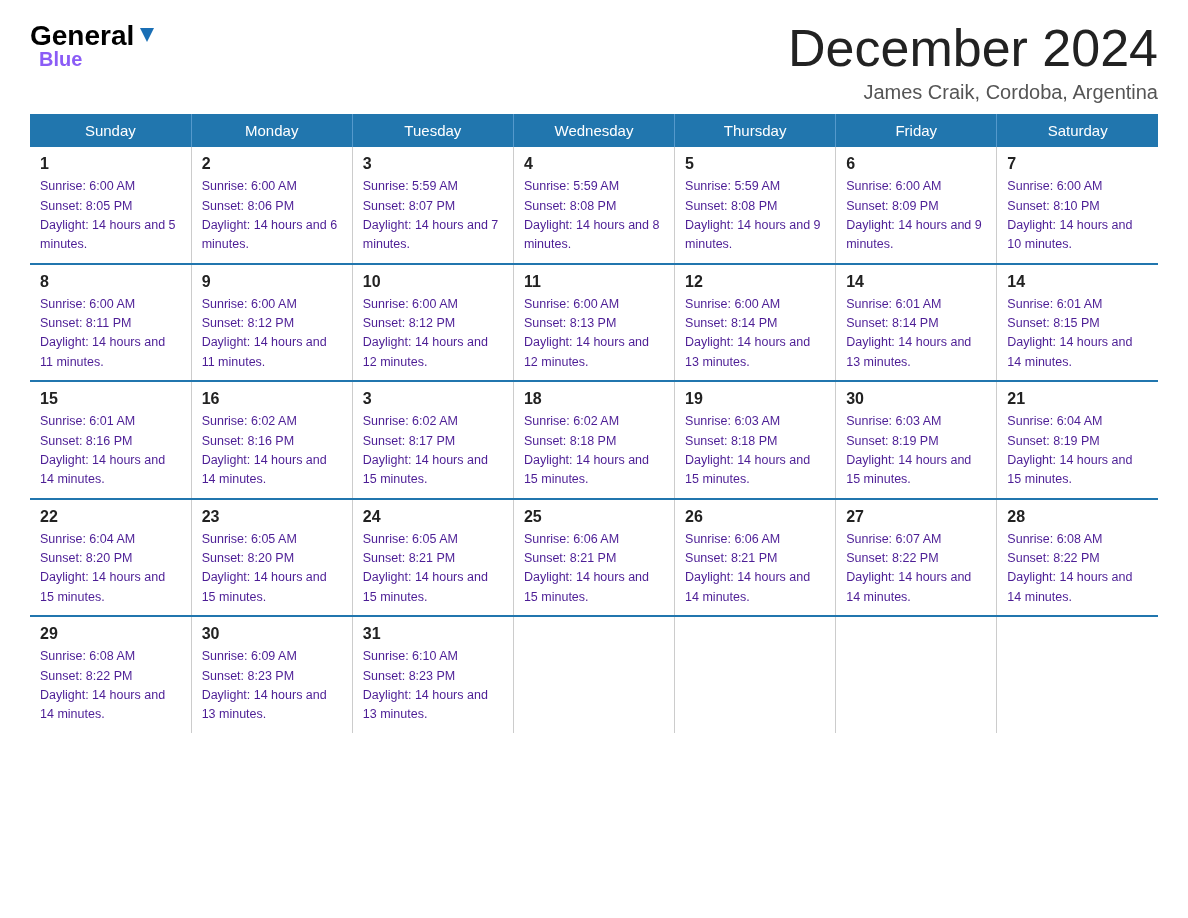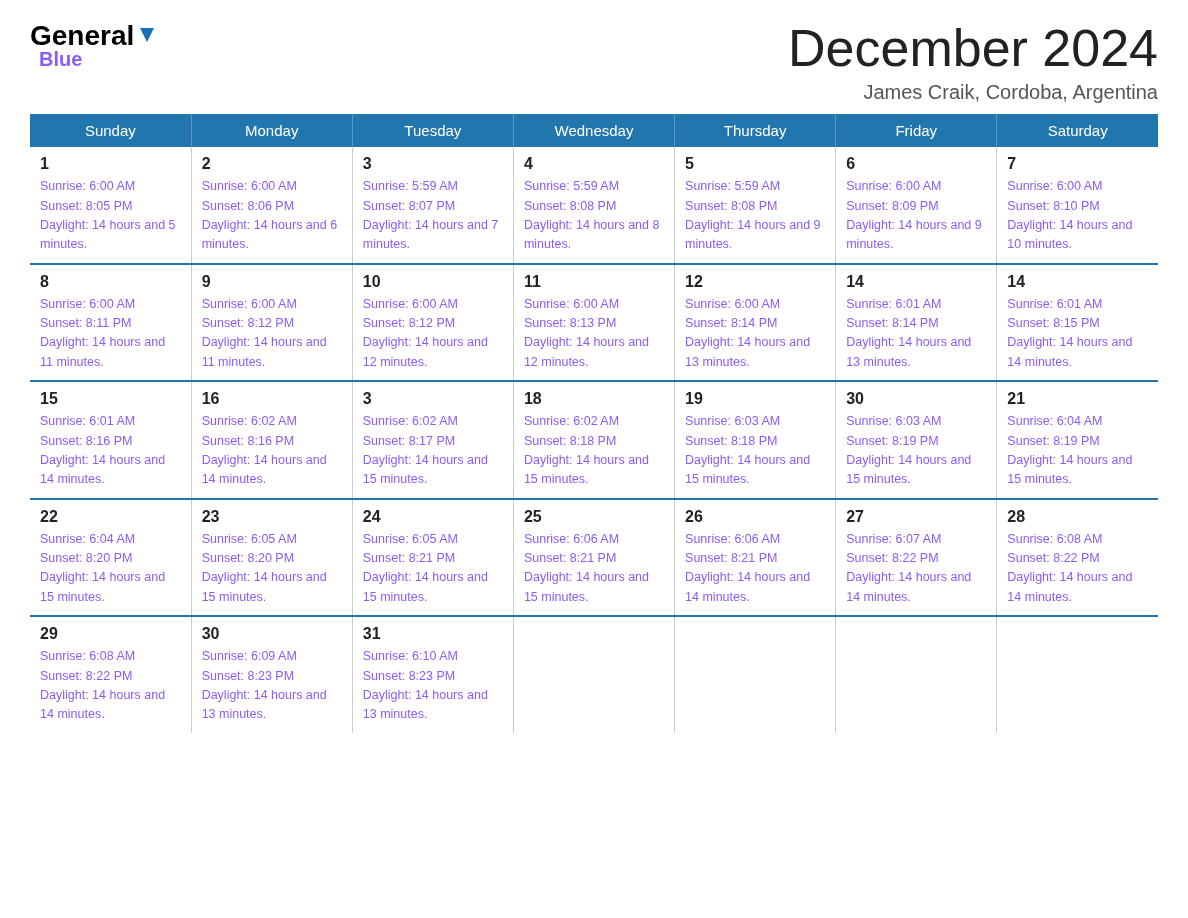--- a/index.html
+++ b/index.html
@@ -82,21 +82,21 @@
       border-right: none;
     }
     .day-number {
       font-size: 16px;
       font-weight: bold;
       margin-bottom: 4px;
       color: #222;
     }
     .day-info {
       font-size: 12.5px;
-      color: #8b5cf6;
+      color: #4c1d95;
       line-height: 1.55;
     }
     .calendar tbody tr:last-child {
       border-bottom: none;
       margin-top: 16px;
     }
   </style>
 </head>
 <body>
 

